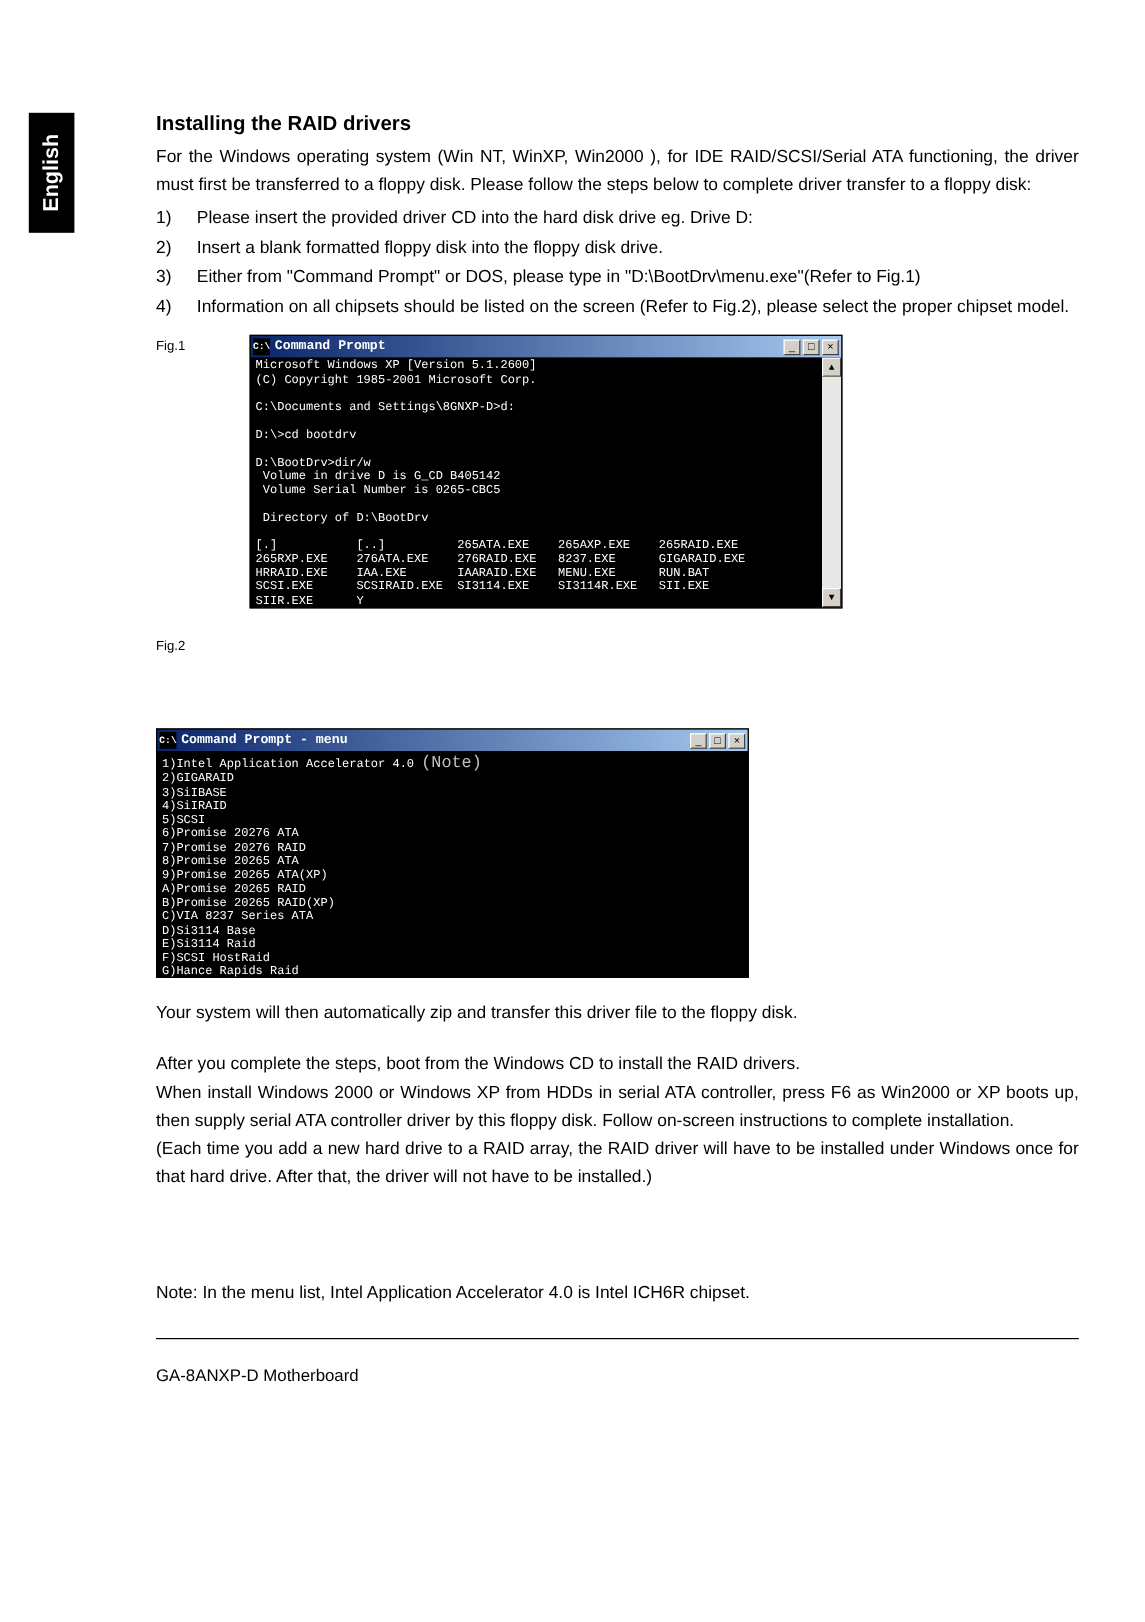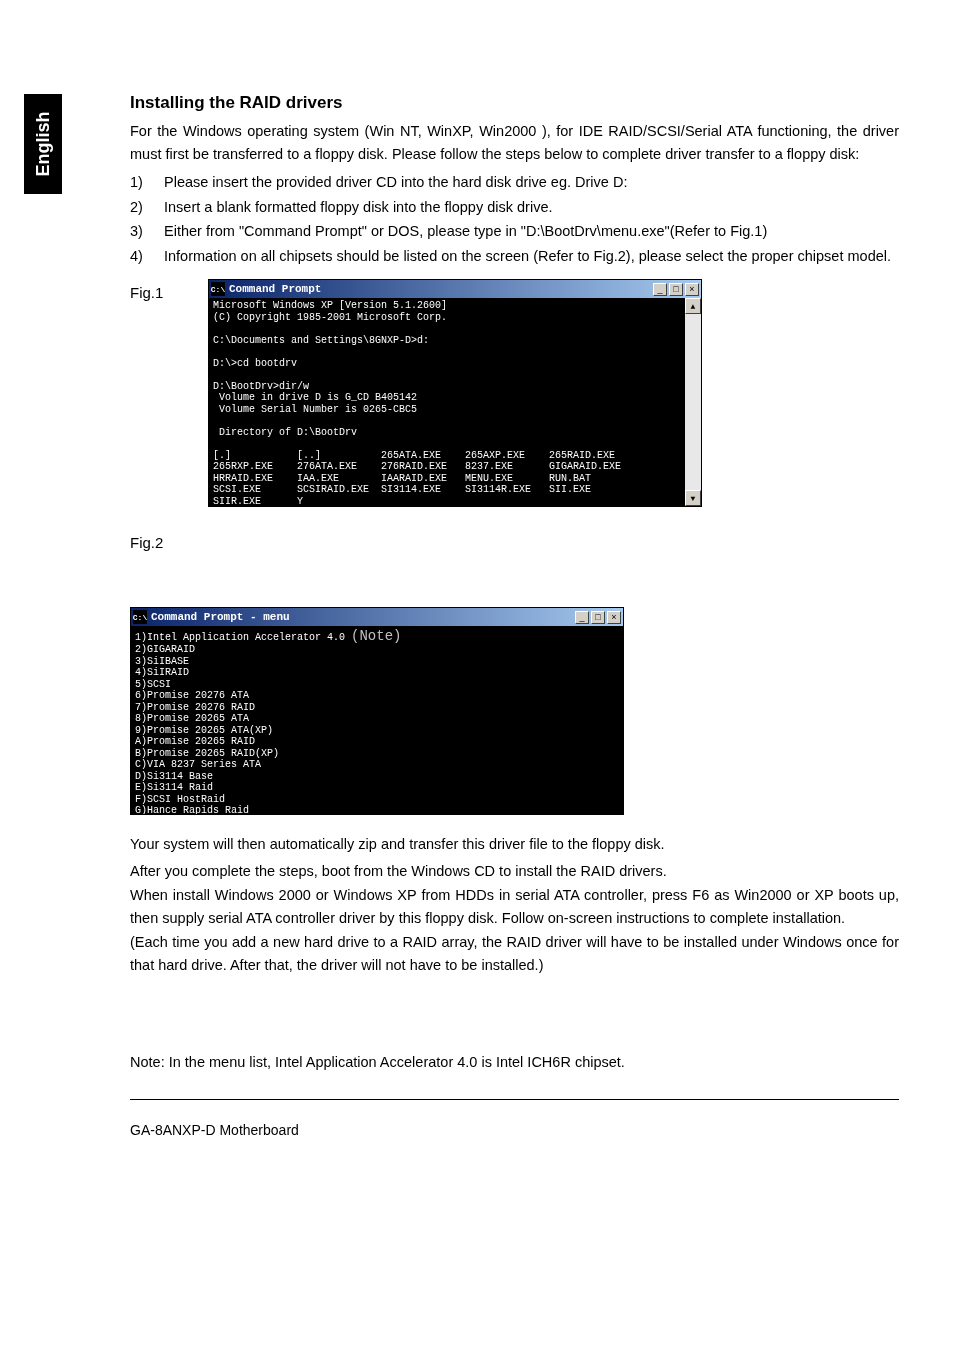--- a/index.html
+++ b/index.html
@@ -43,21 +43,21 @@
     font-size: 17px;
     font-weight: bold;
     margin-bottom: 4px;
   }
   p.intro { margin-bottom: 6px; text-align: justify;}
   .steps { margin-bottom: 12px;}
   .step-row { display:flex; margin-bottom:2px;}
   .step-num { width:34px; flex:0 0 34px;}
   .step-text { flex:1;}
   .fig-row { display:flex; margin-top:6px; align-items:flex-start;}
-  .fig-label { width:78px; flex:0 0 78px; font-size:15px; padding-top:2px;}
+  .fig-label { width:78px; flex:0 0 78px; font-size:11px; padding-top:2px;}
   .cmd-window {
     width: 494px;
     border: 1px solid #000;
     background:#000;
     font-family: 'Courier New', monospace;
     font-size: 10px;
     line-height: 1.15;
     color: #c0c0c0;
   }
   .titlebar {
@@ -239,21 +239,21 @@
 F)SCSI HostRaid
 G)Hance Rapids Raid
 H)VIA 6410 RAID
 0)exit</span>
         </div>
       </div>
     </div>
 
     <div class="after-block">
       <p>Your system will then automatically zip and transfer this driver file to the floppy disk.</p>
-      <p style="margin-top:4px;">After you complete the steps, boot from the Windows CD to install the RAID drivers.</p>
+      <p style="margin-top:20px;">After you complete the steps, boot from the Windows CD to install the RAID drivers.</p>
       <p>When install Windows 2000 or Windows XP from HDDs in serial ATA controller, press F6 as Win2000 or XP boots up, then supply serial ATA controller driver by this floppy disk. Follow on-screen instructions to complete installation.</p>
       <p>(Each time you add a new hard drive to a RAID array, the RAID driver will have to be installed under Windows once for that hard drive. After that, the driver will not have to be installed.)</p>
     </div>
 
     <p class="note-line">Note: In the menu list, Intel Application Accelerator 4.0 is Intel ICH6R chipset.</p>
 
     <div class="footer">
       <div class="model">GA-8ANXP-D Motherboard</div>
       <div class="pageno">- 74 -</div>
     </div>

